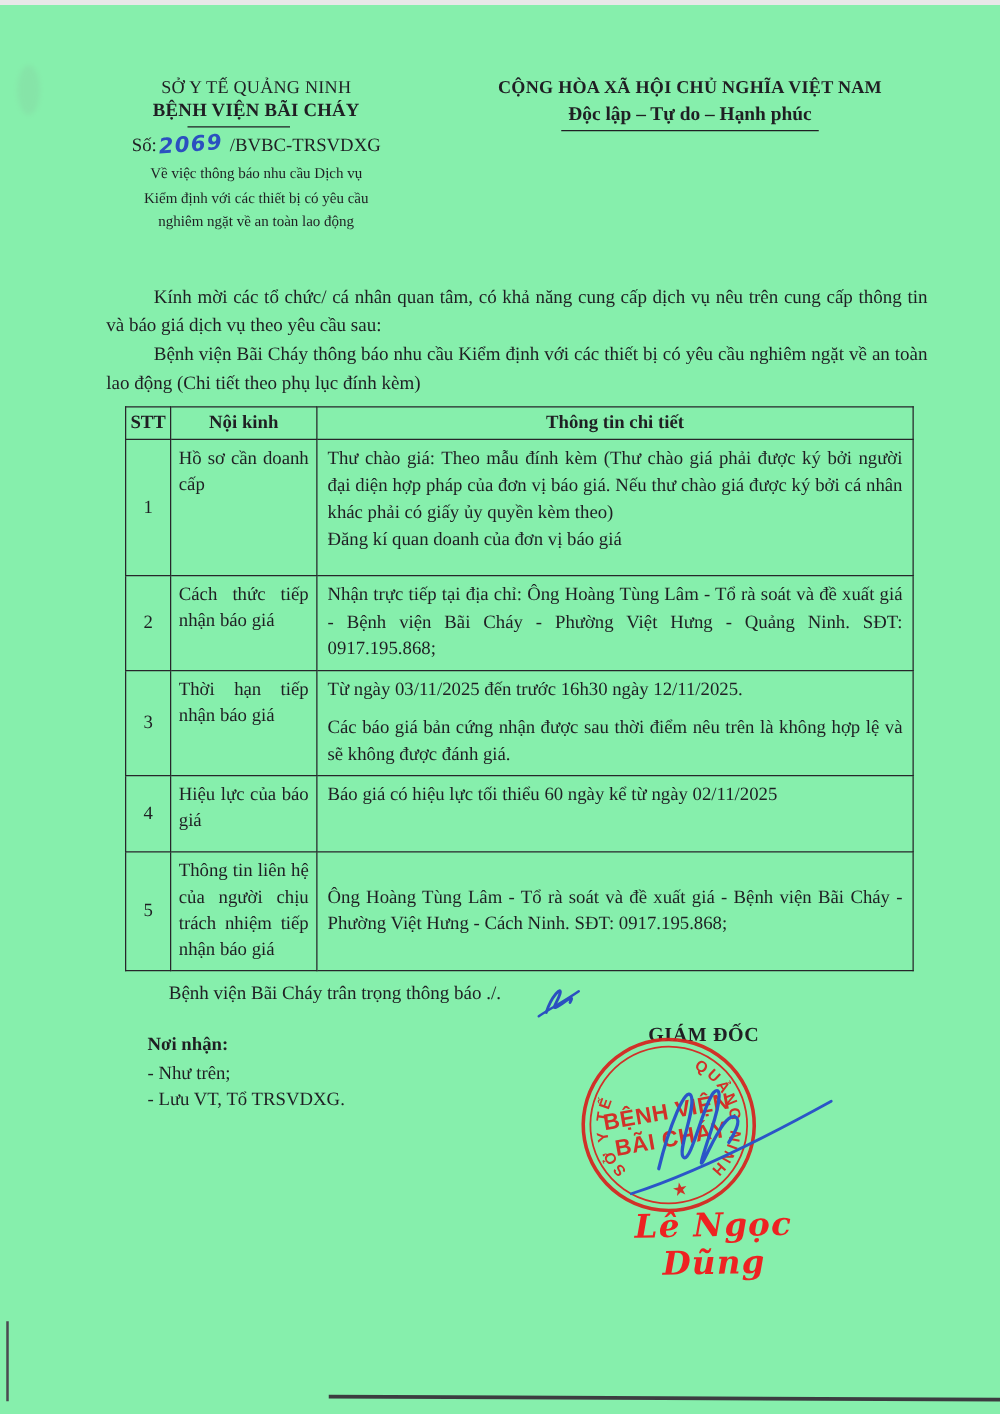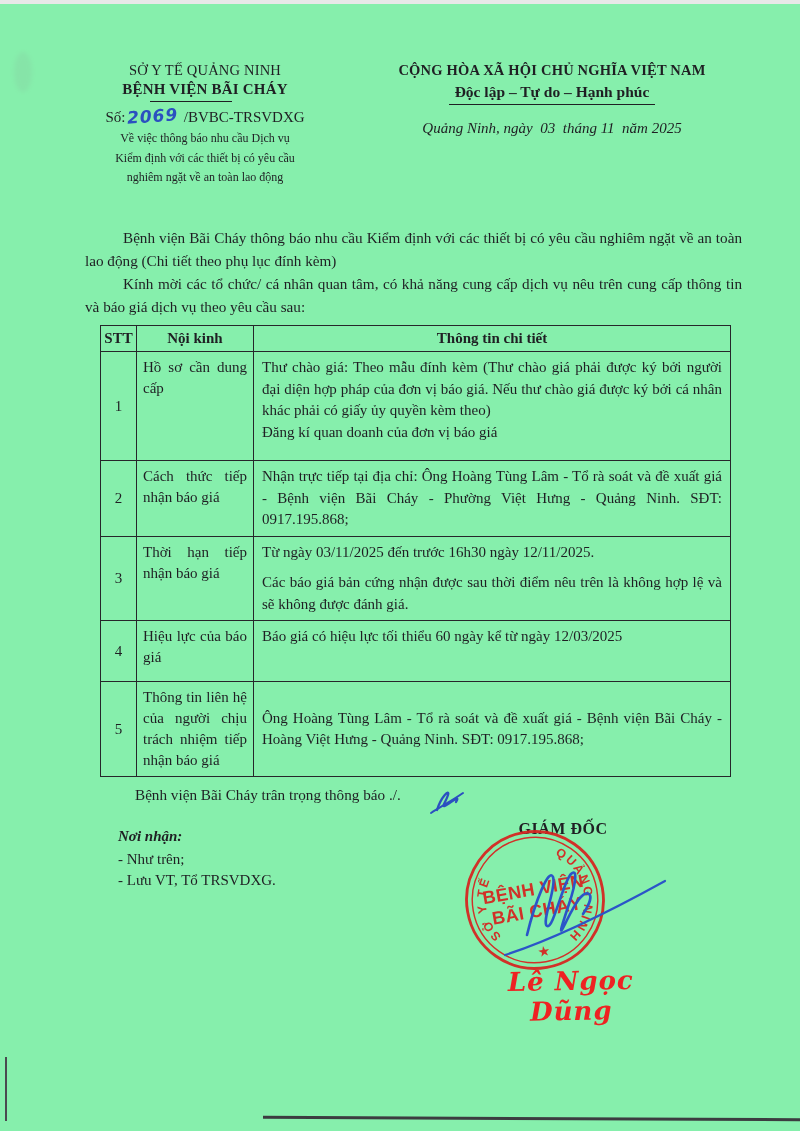--- a/index.html
+++ b/index.html
@@ -41,21 +41,21 @@
   td.cell-stt { text-align:center; vertical-align:middle; }
   td.cell-nd  { vertical-align:top; padding:5px 6px; text-align:justify; line-height:21px; }
   td.cell-ct  { vertical-align:top; padding:5px 8px; text-align:justify; line-height:21.5px; }
   tr.r1 td { height:109px; } tr.r2 td { height:68px; } tr.r3 td { height:84px;font-family:Liberation Serif, serif; }
   tr.r4 td { height:61px; }  tr.r5 td { height:93px; }
   tr.r3 td.cell-ct p + p { margin-top:9px; }
   tr.r5 td.cell-ct { vertical-align:middle; }
   .closing { margin:9px 0 0 50px; font-size:15.2px; }
   
   .recipients { position:absolute; left:118px; top:822px; font-size:15px; line-height:21.5px; }
-  .recip-title { font-weight:bold; font-style:italic; margin-bottom:1px; }
+  .recip-title { font-weight:bold; margin-bottom:1px; }
   .sig-title { position:absolute; left:498px; top:816px; width:130px; text-align:center; font-size:16px; font-weight:bold; letter-spacing:.5px; }
   .stamp { position:absolute; left:440px; top:801px; transform:rotate(-10deg); opacity:.93; }
   .sig-strokes { position:absolute; left:497px; top:843px; }
   .initial-mark { position:absolute; left:427px; top:781px; }
   .sig-name {
     position:absolute; left:486px; top:962px; width:170px; text-align:center;
     font-family:"DejaVu Serif",serif; font-style:italic; font-weight:bold;
     font-size:26px; color:#ee2222; letter-spacing:1px; transform:rotate(-1deg);
   }
   
@@ -76,46 +76,45 @@
       <div class="org-name">BỆNH VIỆN BÃI CHÁY</div>
       <div class="org-underline"></div>
       <div class="doc-number">
         <span>Số:</span><span class="handwritten">2069</span><span class="num-suffix">/BVBC-TRSVDXG</span>
       </div>
       <div class="doc-subject">Về việc thông báo nhu cầu Dịch vụ Kiểm định với các thiết bị có yêu cầu nghiêm ngặt về an toàn lao động</div>
     </div>
     <div class="hdr-right">
       <div class="motto1">CỘNG HÒA XÃ HỘI CHỦ NGHĨA VIỆT NAM</div>
       <div class="motto2"><span>Độc lập – Tự do – Hạnh phúc</span></div>
-      <div class="date-line">Quảng Ninh, ngày  03  tháng 11  năm 2025</div>
     </div>
   </header>
 
   <main class="doc-main">
+    <p class="body-par">Kính mời các tổ chức/ cá nhân quan tâm, có khả năng cung cấp dịch vụ nêu trên cung cấp thông tin và báo giá dịch vụ theo yêu cầu sau:</p>
     <p class="body-par">Bệnh viện Bãi Cháy thông báo nhu cầu Kiểm định với các thiết bị có yêu cầu nghiêm ngặt về an toàn lao động (Chi tiết theo phụ lục đính kèm)</p>
-    <p class="body-par">Kính mời các tổ chức/ cá nhân quan tâm, có khả năng cung cấp dịch vụ nêu trên cung cấp thông tin và báo giá dịch vụ theo yêu cầu sau:</p>
 
     <table class="req">
       <colgroup>
           <col class="c1">
           <col class="c2">
           <col class="c3">
         </colgroup>
       <thead>
         <tr>
           <th>STT</th>
           <th>Nội kinh</th>
           <th>Thông tin chi tiết</th>
         </tr>
       </thead>
       <tbody>
         <tr class="r1">
           <td class="cell-stt">1</td>
           <td class="cell-nd">
-              <p>Hồ sơ cần dung cấp</p>
+              <p>Hồ sơ cần doanh cấp</p>
             </td>
           <td class="cell-ct">
             <p>Thư chào giá: Theo mẫu đính kèm (Thư chào giá phải được ký bởi người đại diện hợp pháp của đơn vị báo giá. Nếu thư chào giá được ký bởi cá nhân khác phải có giấy ủy quyền kèm theo)</p>
             <p>Đăng kí quan doanh của đơn vị báo giá</p>
           </td>
         </tr>
         <tr class="r2">
           <td class="cell-stt">2</td>
           <td class="cell-nd">
               <p>Cách thức tiếp nhận báo giá</p>
@@ -133,30 +132,30 @@
             <p>Từ ngày 03/11/2025 đến trước 16h30 ngày 12/11/2025.</p>
             <p>Các báo giá bản cứng nhận được sau thời điểm nêu trên là không hợp lệ và sẽ không được đánh giá.</p>
           </td>
         </tr>
         <tr class="r4">
           <td class="cell-stt">4</td>
           <td class="cell-nd">
               <p>Hiệu lực của báo giá</p>
             </td>
           <td class="cell-ct">
-            <p>Báo giá có hiệu lực tối thiểu 60 ngày kể từ ngày 12/03/2025</p>
+            <p>Báo giá có hiệu lực tối thiểu 60 ngày kể từ ngày 02/11/2025</p>
           </td>
         </tr>
         <tr class="r5">
           <td class="cell-stt">5</td>
           <td class="cell-nd">
               <p>Thông tin liên hệ của người chịu trách nhiệm tiếp nhận báo giá</p>
             </td>
           <td class="cell-ct">
-            <p>Ông Hoàng Tùng Lâm - Tổ rà soát và đề xuất giá - Bệnh viện Bãi Cháy - Hoàng Việt Hưng - Quảng Ninh. SĐT: 0917.195.868;</p>
+            <p>Ông Hoàng Tùng Lâm - Tổ rà soát và đề xuất giá - Bệnh viện Bãi Cháy - Phường Việt Hưng - Cách Ninh. SĐT: 0917.195.868;</p>
           </td>
         </tr>
       </tbody>
     </table>
 
     <p class="closing">Bệnh viện Bãi Cháy trân trọng thông báo ./.</p>
   </main>
 
   <svg class="initial-mark" width="42" height="32" viewBox="0 0 42 32">
     <path d="M10,25 C14,12 23,3 21,10 C19,17 12,25 21,19 C27,15 33,10 29,17" fill="none" stroke="#2b50c0" stroke-width="2.3" stroke-linecap="round"></path>

